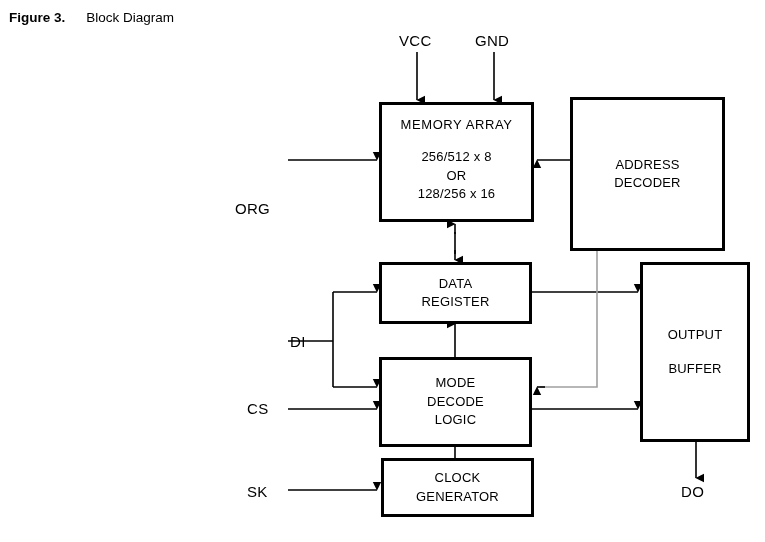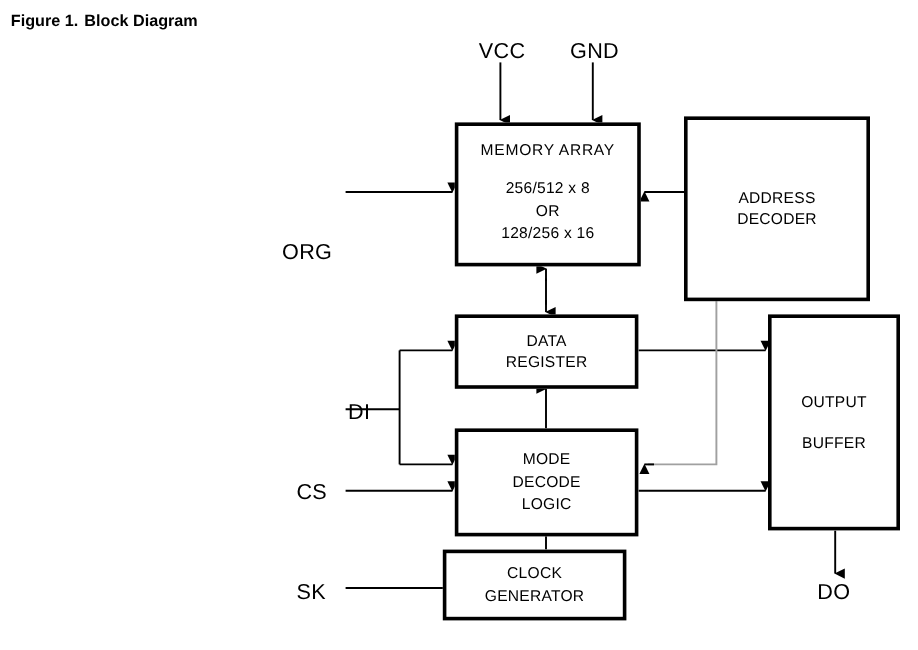--- a/index.html
+++ b/index.html
@@ -25,22 +25,22 @@
     left: 9px;
     top: 10px;
     font-size: 13.5px;
     white-space: nowrap;
     line-height: 1.2;
   }
   #caption .fig-num {
     font-weight: bold;
   }
   #caption .fig-title {
-    font-weight: bold;
-    margin-left: 5px;
+    font-weight: normal;
+    margin-left: 21px;
   }
 
   
   #diagram {
     position: absolute;
     left: 0;
     top: 0;
     width: 765px;
     height: 542px;
   }
@@ -80,49 +80,49 @@
   #block-address-decoder {
     left: 570px;  top: 97px;   width: 155px; height: 154px;
   }
   #block-data-register {
     left: 379px;  top: 262px;  width: 153px; height: 62px;
   }
   #block-mode-decode {
     left: 379px;  top: 357px;  width: 153px; height: 90px;
   }
   #block-clock-generator {
-    left: 369px;  top: 458px;  width: 153px; height: 59px;
+    left: 381px;  top: 458px;  width: 153px; height: 59px;
   }
   #block-output-buffer {
     left: 640px;  top: 262px;  width: 110px; height: 180px; gap: 16px;
   }
 
   
   .pin-label {
     position: absolute;
-    font-size: 18px;
+    font-size: 15px;
     white-space: nowrap;
     letter-spacing: 0.3px;
     z-index: 3;
   }
   #label-vcc  { left: 399px; top: 32px; }
   #label-gnd  { left: 475px; top: 32px; }
   #label-org  { left: 235px; top: 152px; margin-top: 48px; }
   #label-di   { left: 254px; top: 333px; margin-left: 36px; }
   #label-cs   { left: 247px; top: 400px; }
   #label-sk   { left: 247px; top: 483px; }
   #label-do   { left: 681px; top: 483px; }
 </style>
 </head>
 <body>
 
 <div id="page">
 
   <div id="caption">
-    <span class="fig-num">Figure 1.</span><span class="fig-title">Block Diagram</span>
+    <span class="fig-num">Figure 3.</span><span class="fig-title">Block Diagram</span>
   </div>
 
   <div id="diagram">
 
     <svg id="wires" viewBox="0 0 765 542" width="765" height="542" xmlns="http://www.w3.org/2000/svg">
       <defs>
         <marker id="ah-down" markerWidth="11" markerHeight="11" refX="5.5" refY="9.6" orient="auto" markerUnits="userSpaceOnUse">
           <polygon points="1.3,1.6 9.7,1.6 5.5,10.2" fill="#000000"></polygon>
         </marker>
         <marker id="ah-up" markerWidth="11" markerHeight="11" refX="5.5" refY="9.6" orient="auto" markerUnits="userSpaceOnUse">

